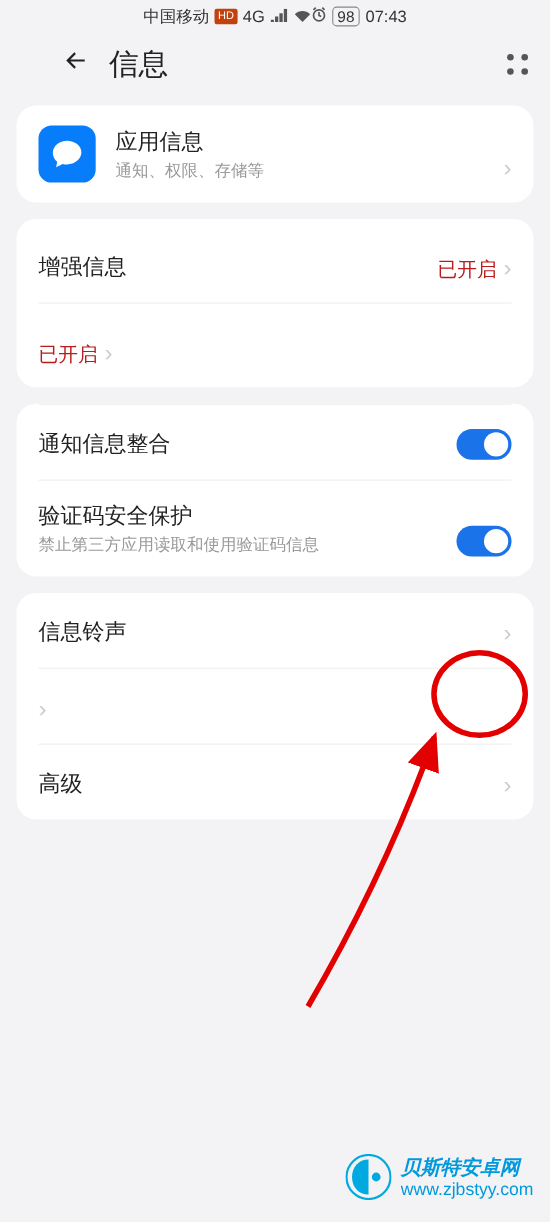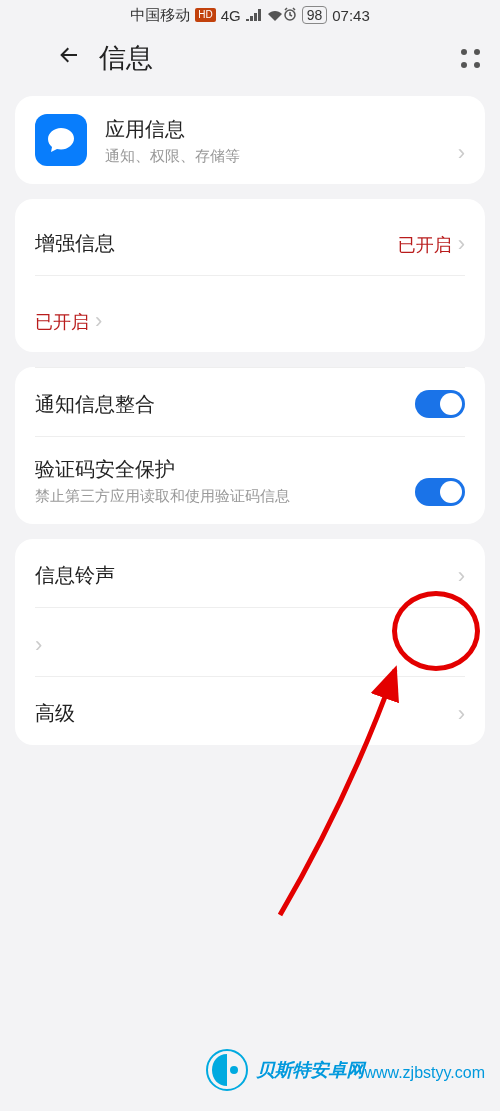--- a/index.html
+++ b/index.html
@@ -173,22 +173,21 @@
       display: flex;
       align-items: center;
       gap: 8px;
     }
     .footer-watermark .wm-icon {
       width: 42px;
       height: 42px;
     }
     .footer-watermark .wm-text {
       display: flex;
-      flex-direction: row;
-      align-items: flex-end;
+      flex-direction: column;
     }
     .footer-watermark .wm-title {
       font-size: 18px;
       color: #0099dd;
       font-weight: bold;
       font-style: italic;
     }
     .footer-watermark .wm-url {
       font-size: 16px;
       color: #0099dd;

